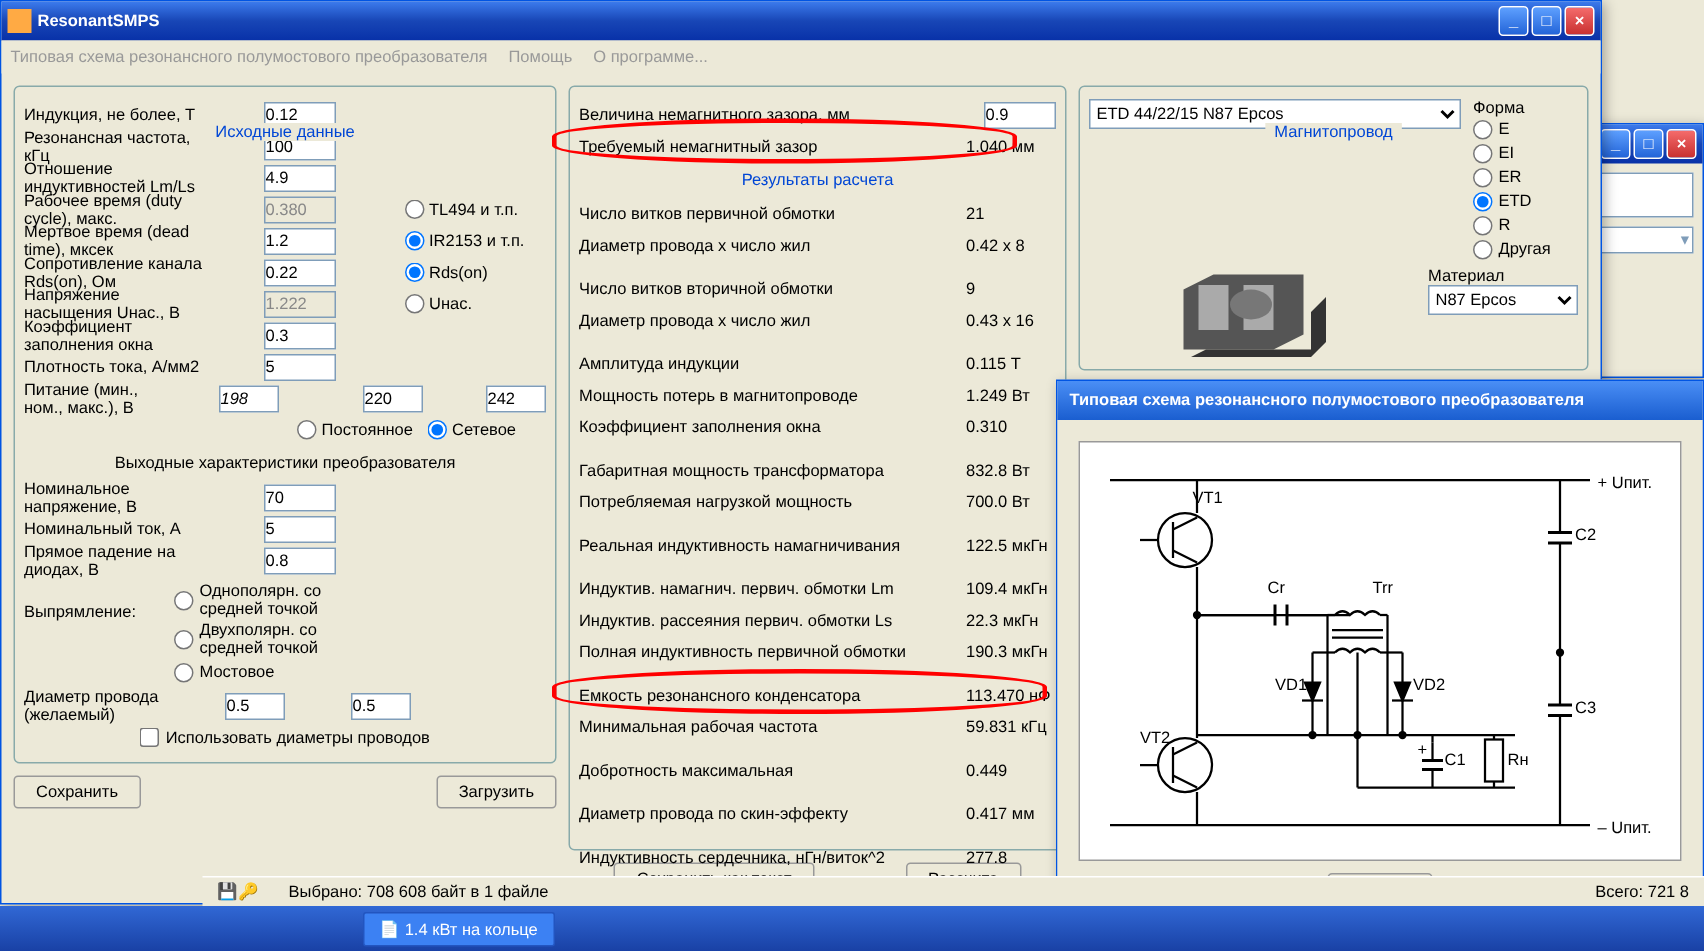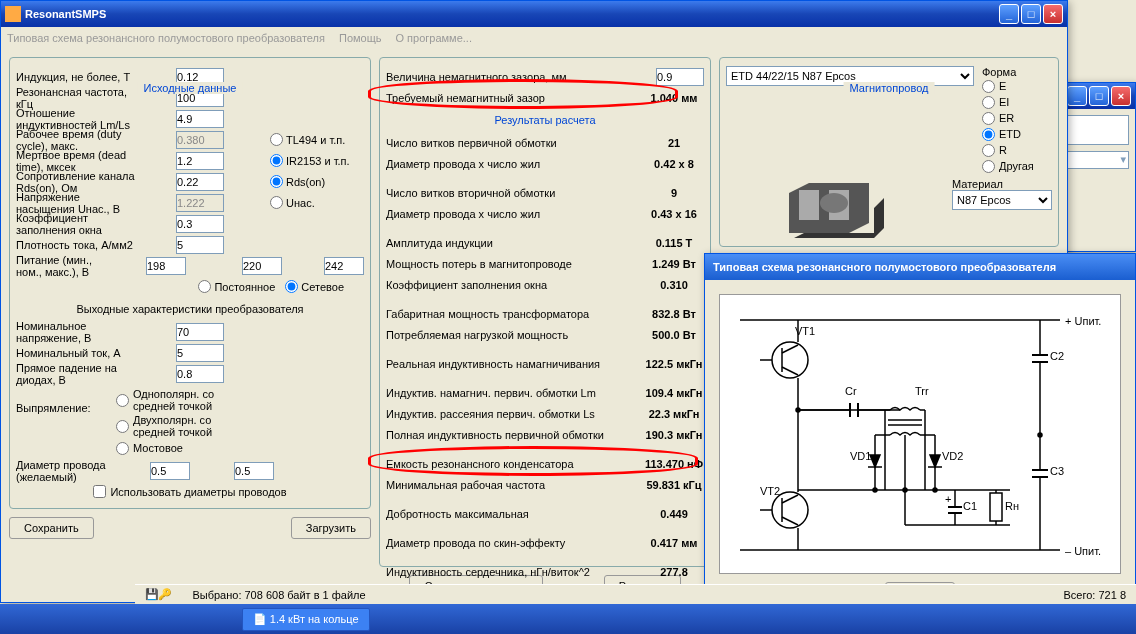--- a/index.html
+++ b/index.html
@@ -11,21 +11,21 @@
 .titlebar .btn { width: 20px; height: 20px; margin-left: 2px; background: linear-gradient(to bottom, #5ea0ff, #2364d8); border: 1px solid #fff; border-radius: 3px; display: flex; align-items: center; justify-content: center; color: white; font-weight: bold; cursor: pointer; }
 .titlebar .btn.close { background: linear-gradient(to bottom, #f56c6c, #c83030); }
 
 .menubar { height: 22px; background: #ece9d8; display: flex; align-items: center; padding: 0 6px; color: #999; gap: 14px; }
 
 .fieldset { border: 1px solid #8aa; border-radius: 4px; margin: 4px; padding: 8px 6px 6px; position: relative; }
 .fieldset > .legend { position: absolute; top: -8px; left: 50%; transform: translateX(-50%); background: #ece9d8; padding: 0 6px; color: #0046d5; margin-top: 32px; }
 
 .row { display: flex; align-items: center; height: 21px; gap: 40px; }
 .row .lbl { flex: 1; }
-.row .val { text-align: center; min-width: 60px; font-weight: bold; }
+.row .val { text-align: left; min-width: 60px; }
 .row input[type=text] { width: 48px; height: 18px; border: 1px solid #7f9db9; text-align: left; background: white; }
 .row input.disabled { background: #ece9d8; color: #888; }
 
 .radio-group { display: flex; flex-direction: column; gap: 2px; }
 .radio-item { display: flex; align-items: center; gap: 4px; height: 16px; }
 .radio-item input { margin: 0; }
 
 .button { height: 22px; padding: 0 14px; background: #ece9d8; border: 1px solid #999; border-radius: 3px; cursor: pointer; }
 
 select { border: 1px solid #7f9db9; background: white; height: 20px; }
@@ -109,21 +109,21 @@
             <input type="text" value="0.3" style="">
             <span style="width:100px"></span>
           </div>
         <div class="row">
             <span class="lbl">Плотность тока, А/мм2</span>
             <input type="text" value="5" style="">
             <span style="width:100px"></span>
           </div>
         <div class="row">
             <span class="lbl">Питание (мин., ном., макс.), В</span>
-          <input type="text" style="width: 40px;" value="198">
+          <input type="text" style="width: 40px; font-style: italic;" value="198">
           <input type="text" style="width: 40px; margin-left: 16px;" value="220">
           <input type="text" style="width: 40px; margin-left: 2px;" value="242">
         </div>
         <div class="row" style="justify-content:flex-end;gap:10px;padding-right:20px">
           <span style="display:flex;align-items:center;gap:3px">
               <input type="radio" style="">
               <span>Постоянное</span>
             </span>
           <span style="display:flex;align-items:center;gap:3px">
               <input type="radio" checked="" style="">
@@ -223,21 +223,21 @@
             <span class="lbl">Коэффициент заполнения окна</span>
             <span class="val">0.310</span>
           </div>
         <div style="height:8px"></div>
         <div class="row">
             <span class="lbl">Габаритная мощность трансформатора</span>
             <span class="val">832.8 Вт</span>
           </div>
         <div class="row">
             <span class="lbl">Потребляемая нагрузкой мощность</span>
-            <span class="val">500.0 Вт</span>
+            <span class="val">700.0 Вт</span>
           </div>
         <div style="height:8px"></div>
         <div class="row">
             <span class="lbl">Реальная индуктивность намагничивания</span>
             <span class="val">122.5 мкГн</span>
           </div>
         <div style="height:8px"></div>
         <div class="row">
             <span class="lbl">Индуктив. намагнич. первич. обмотки Lm</span>
             <span class="val">109.4 мкГн</span>

